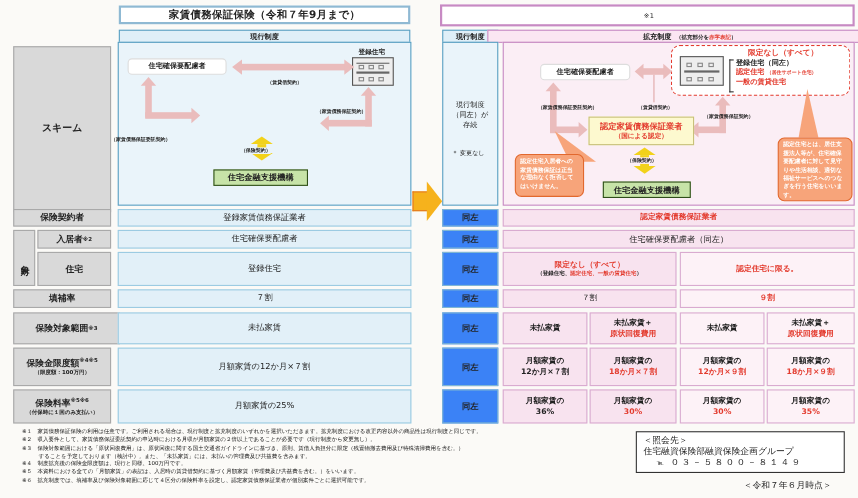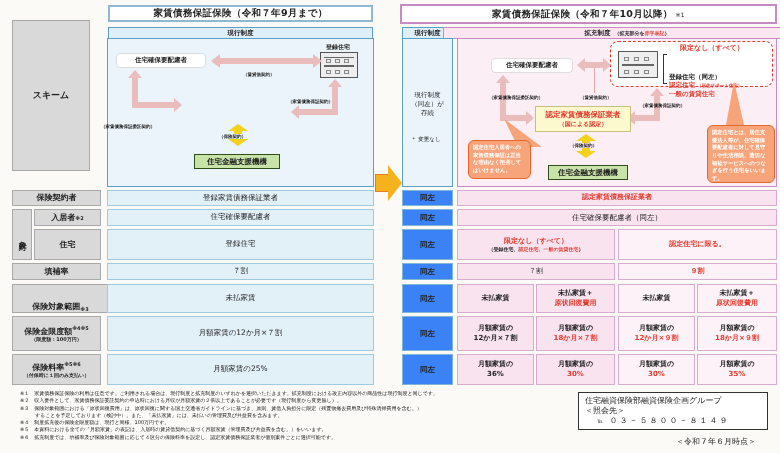--- a/index.html
+++ b/index.html
@@ -33,36 +33,35 @@
 .footnotes div{white-space:nowrap;}
 .contact{border:1.5px solid #333;background:#fff;font-size:8px;line-height:1.25;padding:3px 6px;}
 </style>
 </head>
 <body>
 
 <div class="abs title-box" style="left:108px;top:5px;width:265px;height:17px;">
     <span>家賃債務保証保険（令和７年9月まで）</span>
   </div>
 <div class="abs title-box pink" style="left:400px;top:4px;width:377px;height:20px;">
-    <span>家賃債務保証保険（令和７年10月以降）</span>
     <sup>※1</sup>
   </div>
 
 <div class="abs sub-head" style="left:108px;top:27px;width:265px;height:12px;">
     <span>現行制度</span>
   </div>
 <div class="abs sub-head" style="left:402px;top:27px;width:51px;height:12px;">
     <span>現行制度</span>
   </div>
 <div class="abs sub-head pink" style="left:443px;top:27px;width:368px;height:12px;">
   <span>拡充制度</span>
   <span class="note"><span>（拡充部分を</span><span class="red">赤字表記</span><span>）</span></span>
 </div>
 
-<div class="abs lbl" style="left:12px;top:20px;width:78px;height:151px;font-size:9px;">
+<div class="abs lbl" style="left:12px;top:42px;width:89px;height:151px;font-size:9px;">
     <span>スキーム</span>
   </div>
 
 <div class="abs panel-blue" style="left:107px;top:38px;width:267px;height:149px;">
   <div class="abs tiny" style="left:218px;top:4px;font-size:6px;">登録住宅</div>
   <div class="abs building" style="left:212px;top:13px;width:38px;height:26px;">
     <div style="position:absolute;left:3px;top:4px;width:30px;height:1px;background:#666;"></div>
     <div style="position:absolute;left:3px;top:12px;width:30px;height:2px;background:#666;"></div>
     <div style="position:absolute;left:5px;top:6px;width:5px;height:4px;border:1px solid #888;"></div>
     <div style="position:absolute;left:14px;top:6px;width:5px;height:4px;border:1px solid #888;"></div>
@@ -128,21 +127,21 @@
     <div style="position:absolute;left:3px;top:12px;width:32px;height:2px;background:#666;"></div>
     <div style="position:absolute;left:5px;top:5px;width:5px;height:4px;border:1px solid #888;"></div>
     <div style="position:absolute;left:15px;top:5px;width:5px;height:4px;border:1px solid #888;"></div>
     <div style="position:absolute;left:25px;top:5px;width:5px;height:4px;border:1px solid #888;"></div>
     <div style="position:absolute;left:5px;top:18px;width:5px;height:4px;border:1px solid #888;"></div>
     <div style="position:absolute;left:15px;top:18px;width:5px;height:4px;border:1px solid #888;"></div>
     <div style="position:absolute;left:25px;top:18px;width:5px;height:4px;border:1px solid #888;"></div>
   </div>
   <div class="abs red" style="left:222px;top:4px;font-size:7px;font-weight:bold;">限定なし（すべて）</div>
   <div class="abs" style="left:205px;top:15px;width:4px;height:30px;border:1px solid #333;border-right:none;"></div>
-  <div class="abs" style="left:211px;top:14px;font-size:6.5px;font-weight:bold;line-height:1.3;margin-top:20px;">
+  <div class="abs" style="left:211px;top:14px;font-size:6.5px;font-weight:bold;line-height:1.3;">
     <div>登録住宅（同左）</div>
     <div class="red"><span>認定住宅</span><span style="font-size:4.5px;margin-left:2px;">（居住サポート住宅）</span></div>
     <div class="red">一般の賃貸住宅</div>
   </div>
 
   <div class="abs arrow-pink" style="left:125px;top:23px;width:22px;height:6px;"></div>
   <div class="abs" style="left:119px;top:19px;border-top:7px solid transparent;border-bottom:7px solid transparent;border-right:8px solid #eabcbc;"></div>
   <div class="abs" style="left:145px;top:19px;border-top:7px solid transparent;border-bottom:7px solid transparent;border-left:8px solid #eabcbc;"></div>
   <div class="abs" style="left:136px;top:29px;width:1px;height:25px;background:#e0a8a8;"></div>
   <div class="abs arrow-pink" style="left:42px;top:42px;width:6px;height:40px;"></div>
@@ -235,21 +234,21 @@
 <div class="abs same" style="left:402px;top:263px;width:51px;height:17px;">
     <span>同左</span>
   </div>
 <div class="abs cell-p" style="left:457px;top:263px;width:158px;height:17px;font-weight:normal;">
     <span>７割</span>
   </div>
 <div class="abs cell-p light red" style="left:618px;top:263px;width:159px;height:17px;">
     <span>９割</span>
   </div>
 
-<div class="abs lbl" style="left:12px;top:284px;width:97px;height:29px;flex-direction:row;align-items:flex-end;">
+<div class="abs lbl" style="left:12px;top:284px;width:97px;height:29px;flex-direction:row;">
     <span>保険対象範囲</span>
     <sup>※3</sup>
   </div>
 <div class="abs cell-b" style="left:107px;top:284px;width:267px;height:29px;">
     <span>未払家賃</span>
   </div>
 <div class="abs same" style="left:402px;top:284px;width:51px;height:29px;">
     <span>同左</span>
   </div>
 <div class="abs cell-p" style="left:457px;top:284px;width:77px;height:29px;">
@@ -325,17 +324,17 @@
   <div>※１　家賃債務保証保険の利用は任意です。ご利用される場合は、現行制度と拡充制度のいずれかを選択いただきます。拡充制度における改正内容以外の商品性は現行制度と同じです。</div>
   <div>※２　収入要件として、家賃債務保証委託契約の申込時における月収が月額家賃の２倍以上であることが必要です（現行制度から変更無し）。</div>
   <div>※３　保険対象範囲における「原状回復費用」は、原状回復に関する国土交通省ガイドラインに基づき、原則、賃借人負担分に限定（残置物撤去費用及び特殊清掃費用を含む。）</div>
   <div>　　　することを予定しております（検討中）。また、「未払家賃」には、未払いの管理費及び共益費を含みます。</div>
   <div>※４　制度拡充後の保険金限度額は、現行と同様、100万円です。</div>
   <div>※５　本資料における全ての「月額家賃」の表記は、入居時の賃貸借契約に基づく月額家賃（管理費及び共益費を含む。）をいいます。</div>
   <div>※６　拡充制度では、填補率及び保険対象範囲に応じて４区分の保険料率を設定し、認定家賃債務保証業者が個別案件ごとに選択可能です。</div>
 </div>
 
 <div class="abs contact" style="left:578px;top:392px;width:190px;height:38px;">
+  <div>＜照会先＞</div>
   <div>住宅融資保険部融資保険企画グループ</div>
-  <div>＜照会先＞</div>
   <div style="letter-spacing:2px;padding-left:12px;"><span style="font-size:6px;margin-right:6px;letter-spacing:0;">℡</span><span>０３－５８００－８１４９</span></div>
 </div>
 <div class="abs" style="left:676px;top:436px;font-size:8px;">＜令和７年６月時点＞</div>
 
 </body></html>

